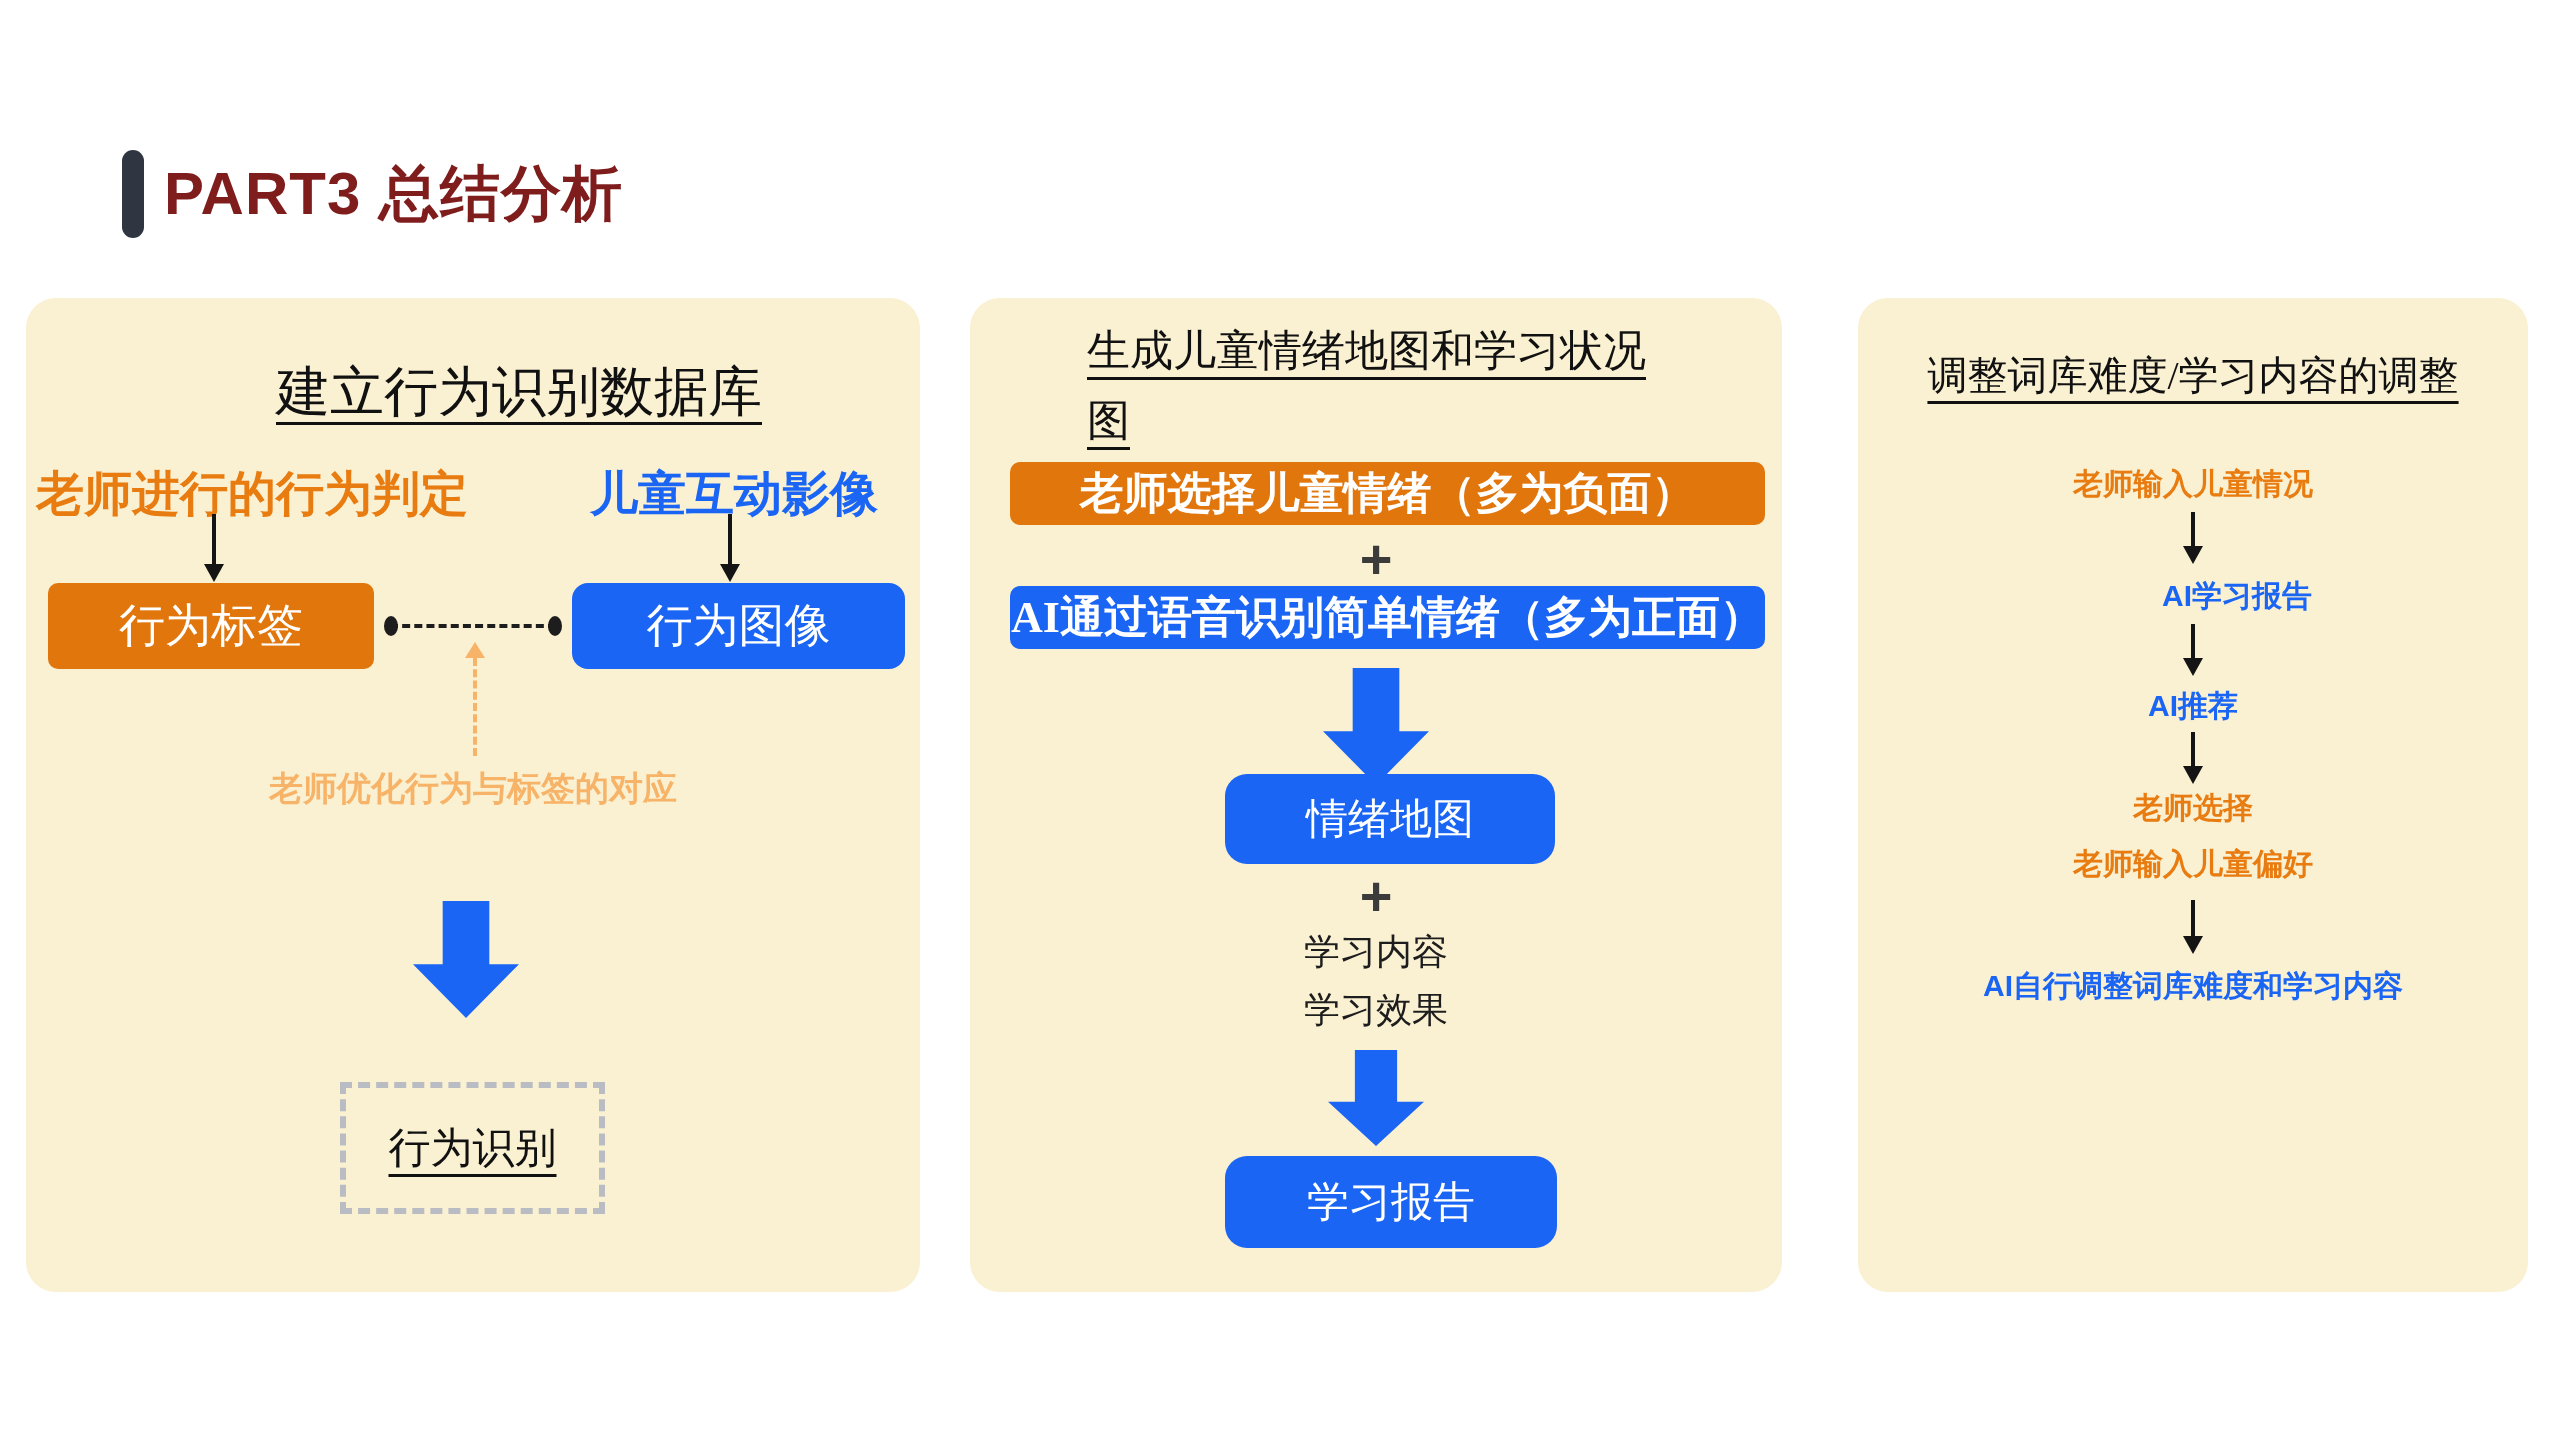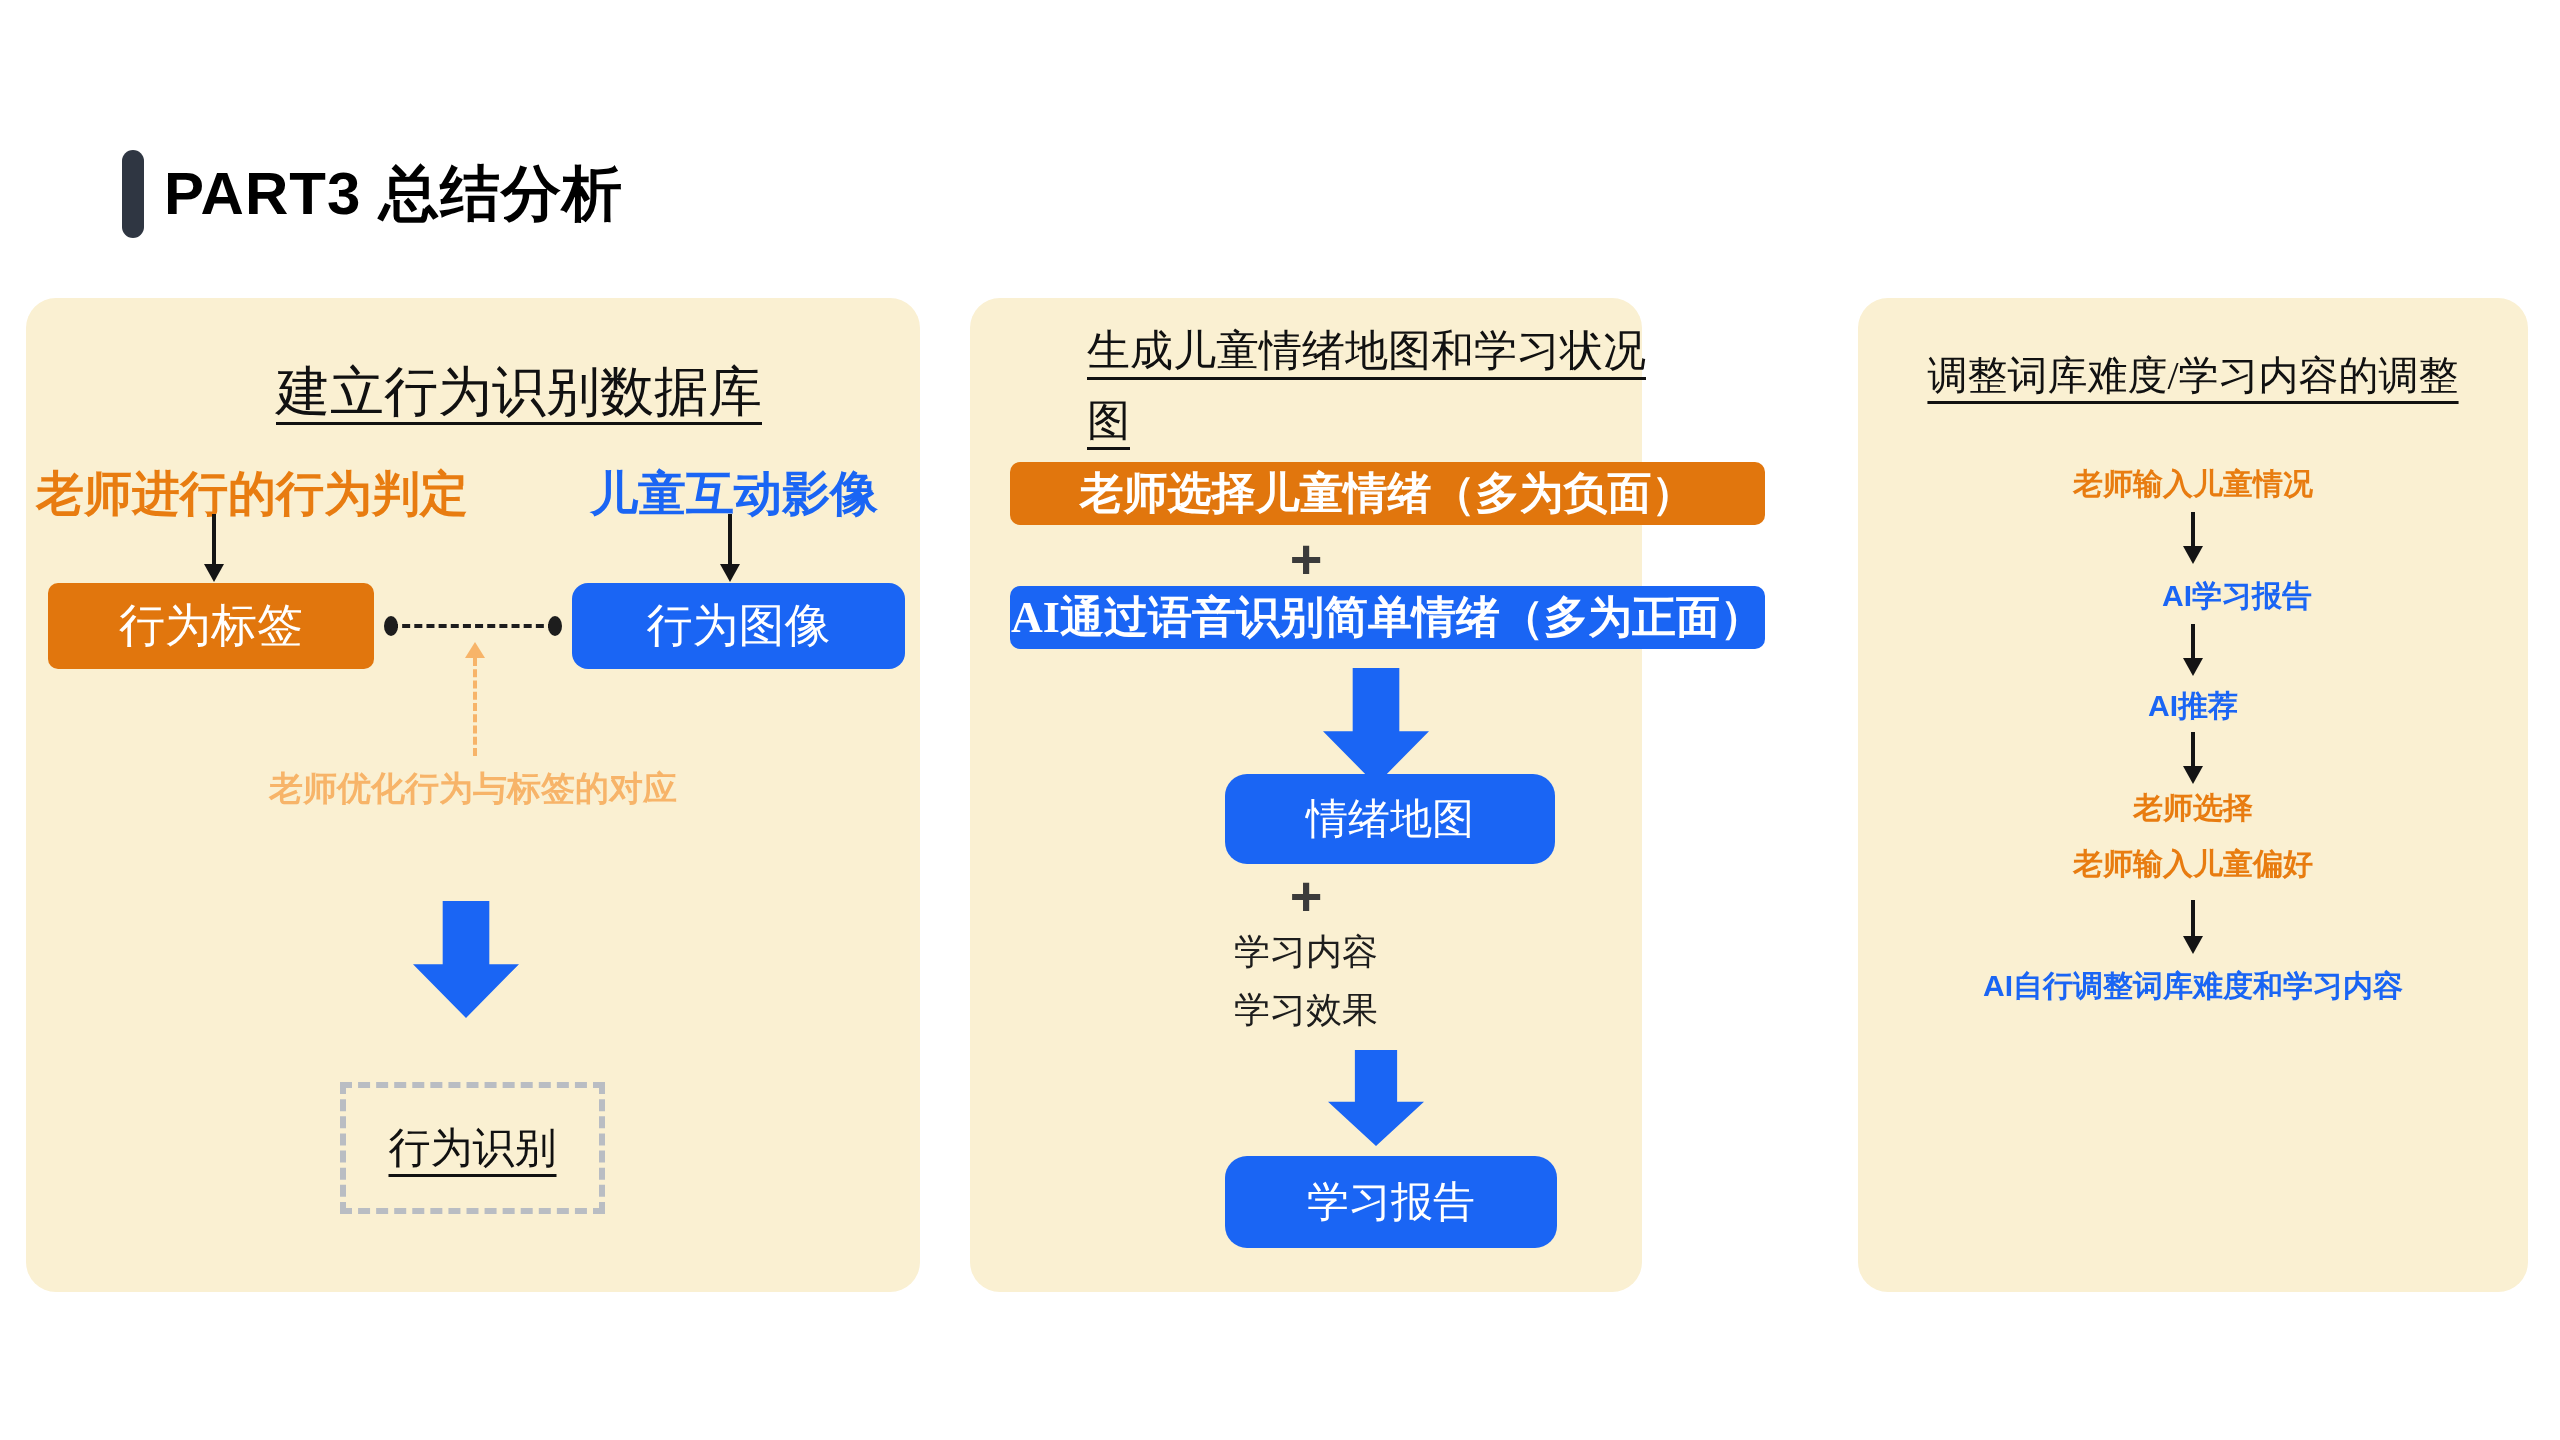--- a/index.html
+++ b/index.html
@@ -4,26 +4,26 @@
 <style>
   html,body{margin:0;padding:0;background:#ffffff;}
   .page{position:relative;width:2560px;height:1440px;background:#ffffff;overflow:hidden;
         font-family:"Liberation Serif","DejaVu Serif",serif;color:#1a1a1a;}
 
   
   .title-accent{position:absolute;left:122px;top:150px;width:22px;height:88px;
                 background:#2f3642;border-radius:11px;}
   .page-title{position:absolute;left:164px;top:150px;height:88px;line-height:88px;
               font-family:"Liberation Sans","DejaVu Sans",sans-serif;font-weight:bold;
-              font-size:60px;color:#000000;letter-spacing:1px;white-space:nowrap;}
+              font-size:60px;color:#7f1d1d;letter-spacing:1px;white-space:nowrap;}
 
   
   .panel{position:absolute;top:298px;height:994px;background:#faf0d2;border-radius:30px;}
   .panel-left{left:26px;width:894px;}
-  .panel-mid{left:970px;width:672px;}
+  .panel-mid{left:970px;width:812px;}
   .panel-right{left:1858px;width:670px;}
 
   .u{text-decoration:underline;text-decoration-thickness:3px;text-underline-offset:12px;}
 
   
   .p1-header{position:absolute;left:0;top:58px;width:100%;text-align:center;
              font-size:54px;color:#111;white-space:nowrap;}
   .p1-header .u{margin-left:92px;}
   .lbl{position:absolute;text-align:center;font-weight:bold;font-size:48px;white-space:nowrap;}
   .lbl-orange{color:#e87c10;}

